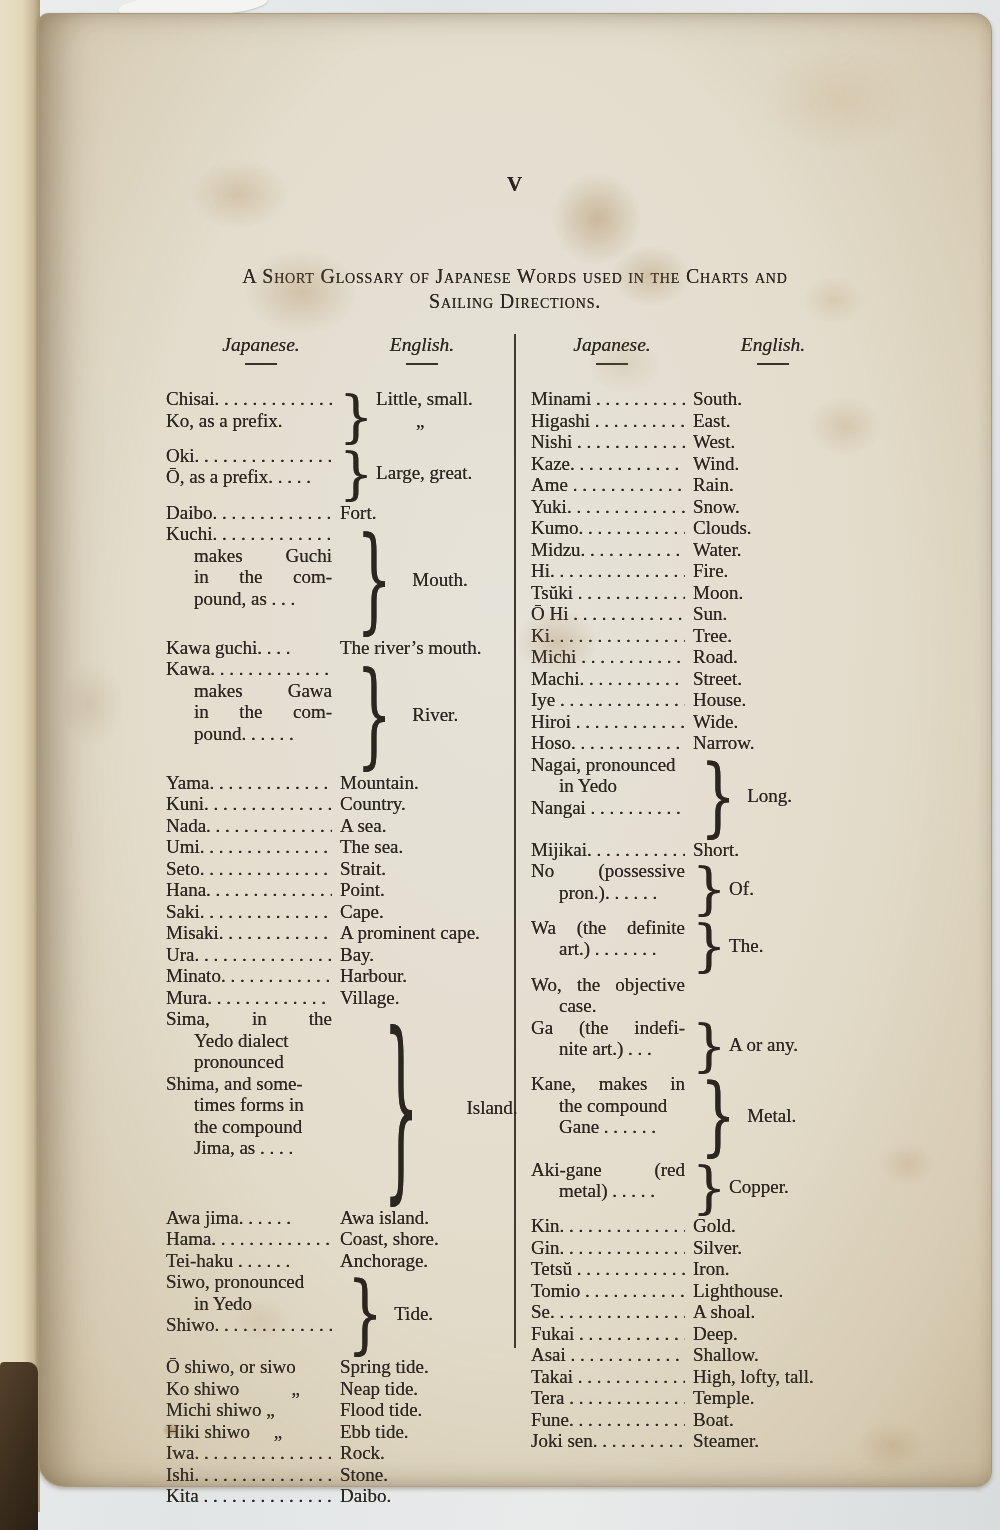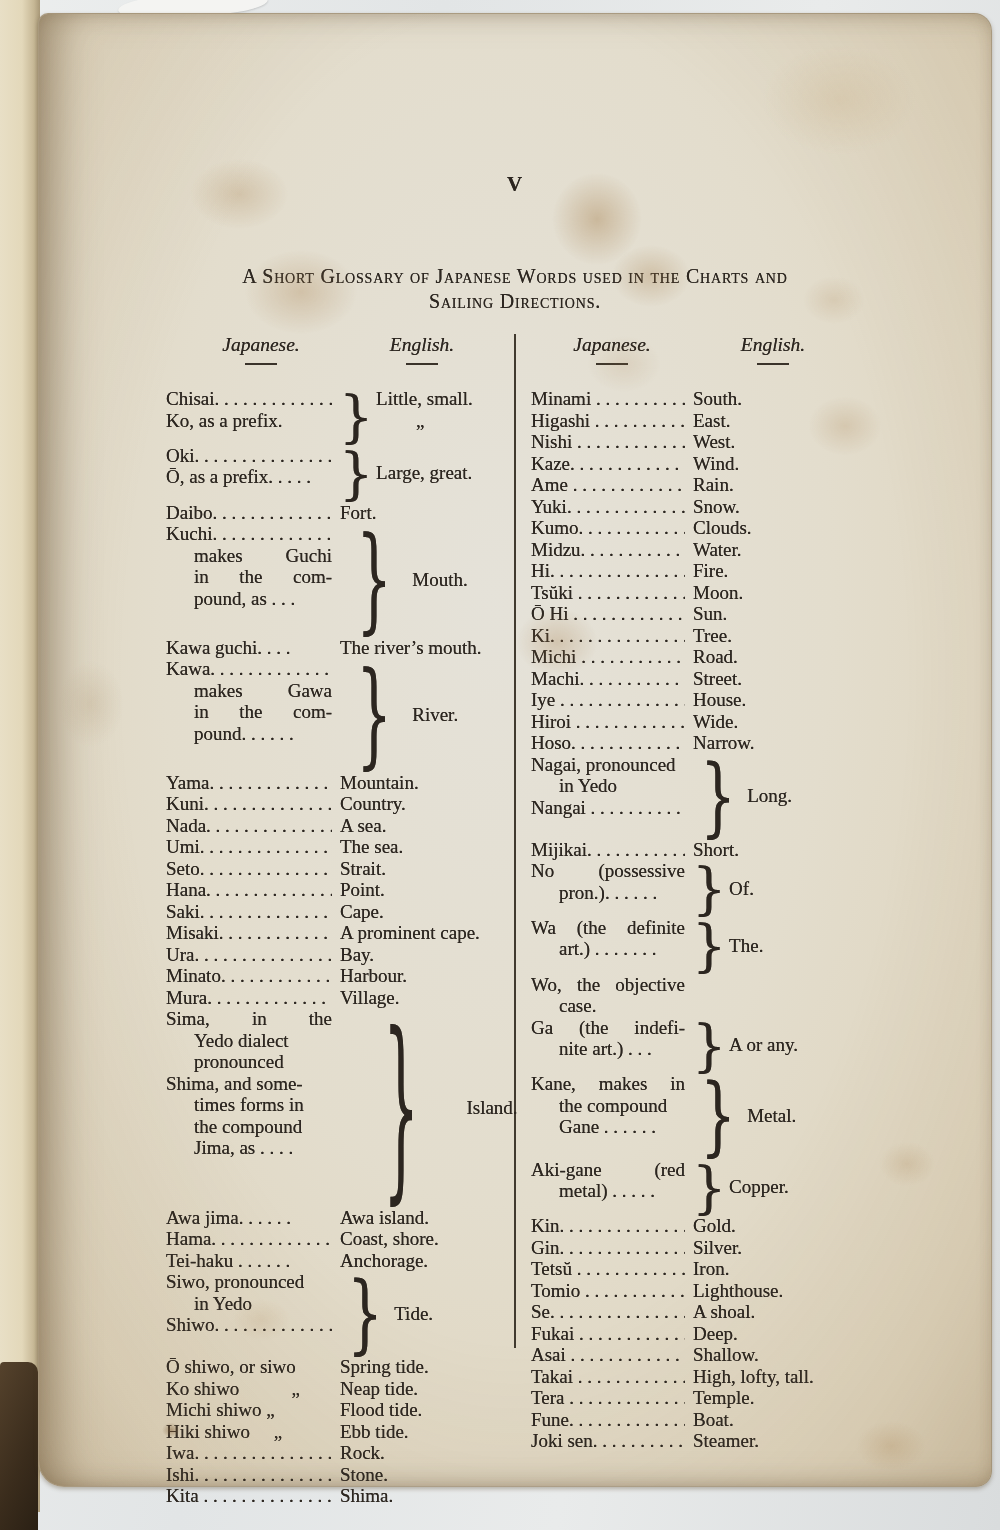--- a/index.html
+++ b/index.html
@@ -329,21 +329,21 @@
         <div class="entry">
           <div class="jp">
             <div class="jline">Ishi. . . . . . . . . . . . . . . . . .</div>
           </div>
           <div class="en"><div>Stone.</div></div>
         </div>
         <div class="entry">
           <div class="jp">
             <div class="jline">Kita . . . . . . . . . . . . . . . . .</div>
           </div>
-          <div class="en"><div>Shima.</div></div>
+          <div class="en"><div>Daibo.</div></div>
         </div>
       </div>
     <div class="col col-r" id="col-right">
         <div class="entry">
           <div class="jp">
             <div class="jline">Minami . . . . . . . . . . . . .</div>
           </div>
           <div class="en"><div>South.</div></div>
         </div>
         <div class="entry">

